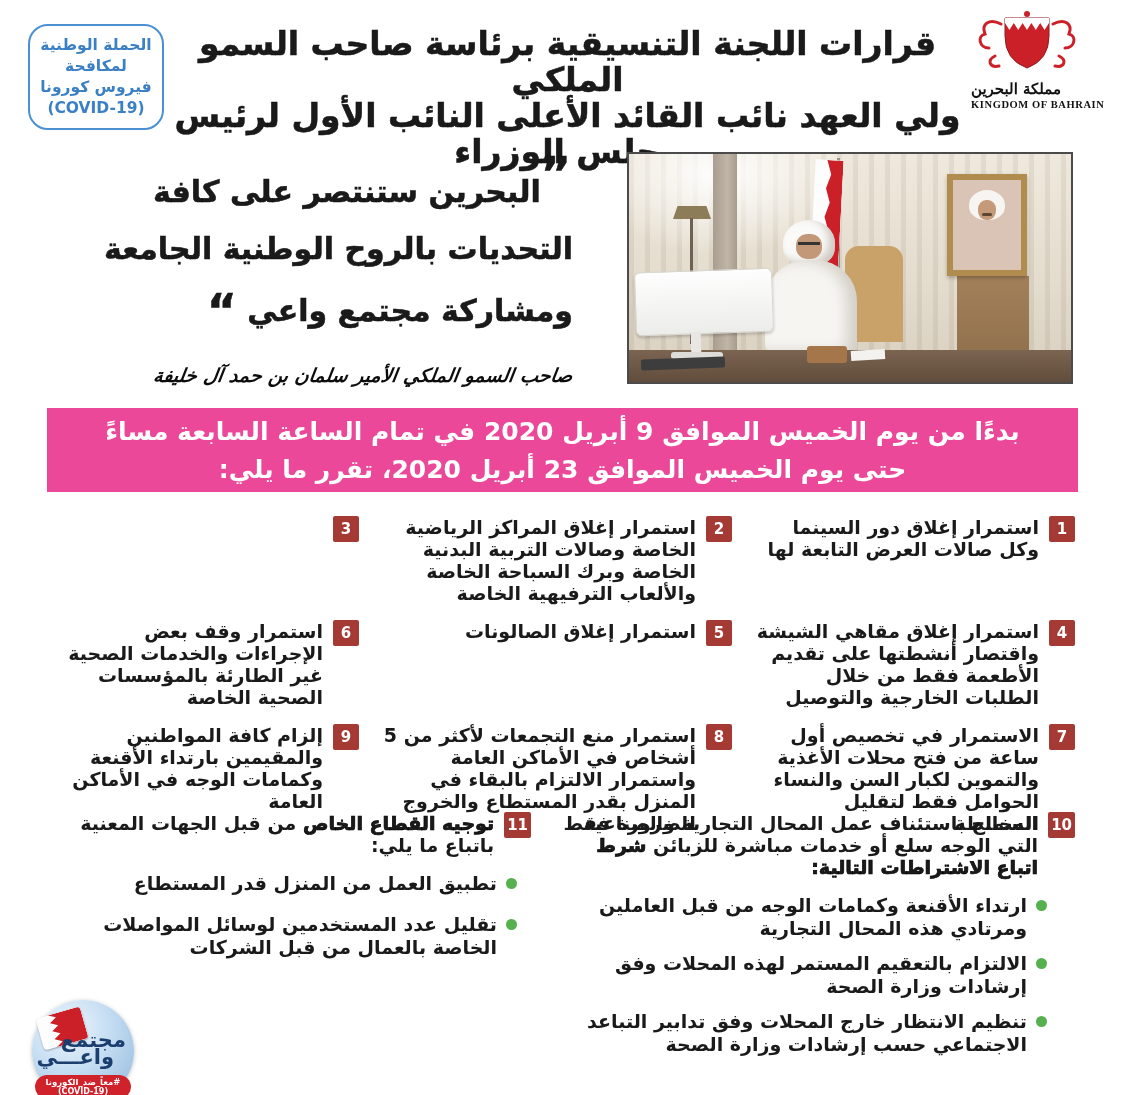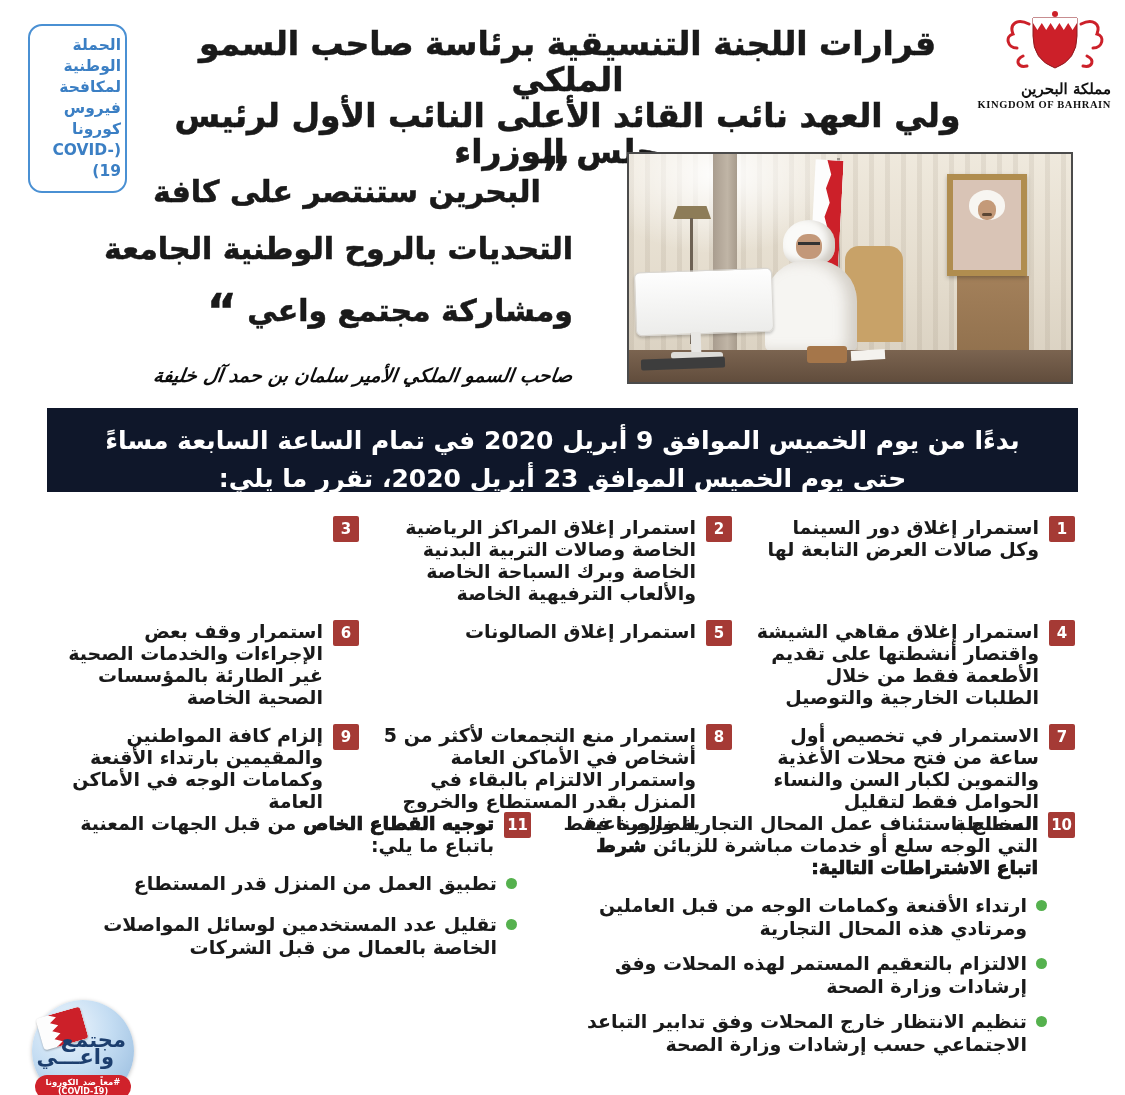--- a/index.html
+++ b/index.html
@@ -5,28 +5,28 @@
   * { margin:0; padding:0; box-sizing:border-box; }
   html,body { background:#ffffff; }
   body {
     width:1125px; height:1095px; position:relative; overflow:hidden;
     font-family:"DejaVu Sans", sans-serif; color:#1a1a1a;
   }
   .rtl { direction:rtl; }
 
   
   .campaign-badge{
-    position:absolute; left:28px; top:24px; width:99px;
-    border:2.5px solid #4a90d3; border-radius:14px;
-    padding:9px 4px; 
+    position:absolute; left:28px; top:24px; width:136px;
+    border:2.5px solid #4a90d3; border-radius:20px;
+    padding:9px 4px; text-align:center;
     color:#3b7fc4; font-weight:bold; font-size:15.5px; line-height:21px;
   }
 
   
-  .emblem{ position:absolute; right:14px; top:10px; width:140px; text-align:right;margin-left:40px; }
+  .emblem{ position:absolute; right:14px; top:10px; width:140px; text-align:left;margin-left:40px; }
   .emblem .ar{ font-weight:bold; font-size:15px; color:#111; font-family:"DejaVu Serif", serif; }
   .emblem .en{ font-family:"Liberation Serif", serif; font-weight:bold; font-size:10.5px; letter-spacing:.6px; color:#111; margin-top:1px; }
 
   
   .main-title{
     position:absolute; left:150px; right:140px; top:26px;
     text-align:center; font-weight:bold; font-size:33px; line-height:36px;
     -webkit-text-stroke:.5px #111;
   }
 
@@ -85,22 +85,22 @@
     border:1px solid #d8d6d2; border-radius:6px; transform:rotate(-2deg); box-shadow:0 2px 3px rgba(0,0,0,.2); }
   .ph-monitor-stand{ left:62px; top:178px; width:10px; height:22px; background:#e8e7e4; transform:rotate(-2deg); }
   .ph-monitor-base{ left:42px; top:198px; width:52px; height:7px; background:#dddcd8; border-radius:3px; }
   .ph-keyboard{ left:12px; top:204px; width:84px; height:11px; background:#3d3d3d; border-radius:2px; transform:rotate(-2deg); }
   .ph-tissue{ left:178px; top:192px; width:40px; height:17px; background:#a5764a; border-radius:3px; }
   .ph-paper{ left:222px; top:196px; width:34px; height:10px; background:#f4f2ee; transform:rotate(-3deg); }
 
   
   .banner{
     position:absolute; left:47px; top:408px; width:1031px; height:84px;
-    background:#0f172a; color:#ffffff; text-align:center;
-    font-weight:bold; font-size:25px; line-height:38px; padding-top:14px;
+    background:#ec4899; color:#ffffff; text-align:center;
+    font-weight:bold; font-size:25px; line-height:38px; padding-top:5px;
   }
 
   
   .decisions{
     position:absolute; top:516px; right:50px; left:60px;
     display:grid; grid-template-columns:320px 350px 300px;
     column-gap:23px; row-gap:16px;
   }
   .item{ display:flex; gap:10px; align-items:flex-start; }
   .num{

